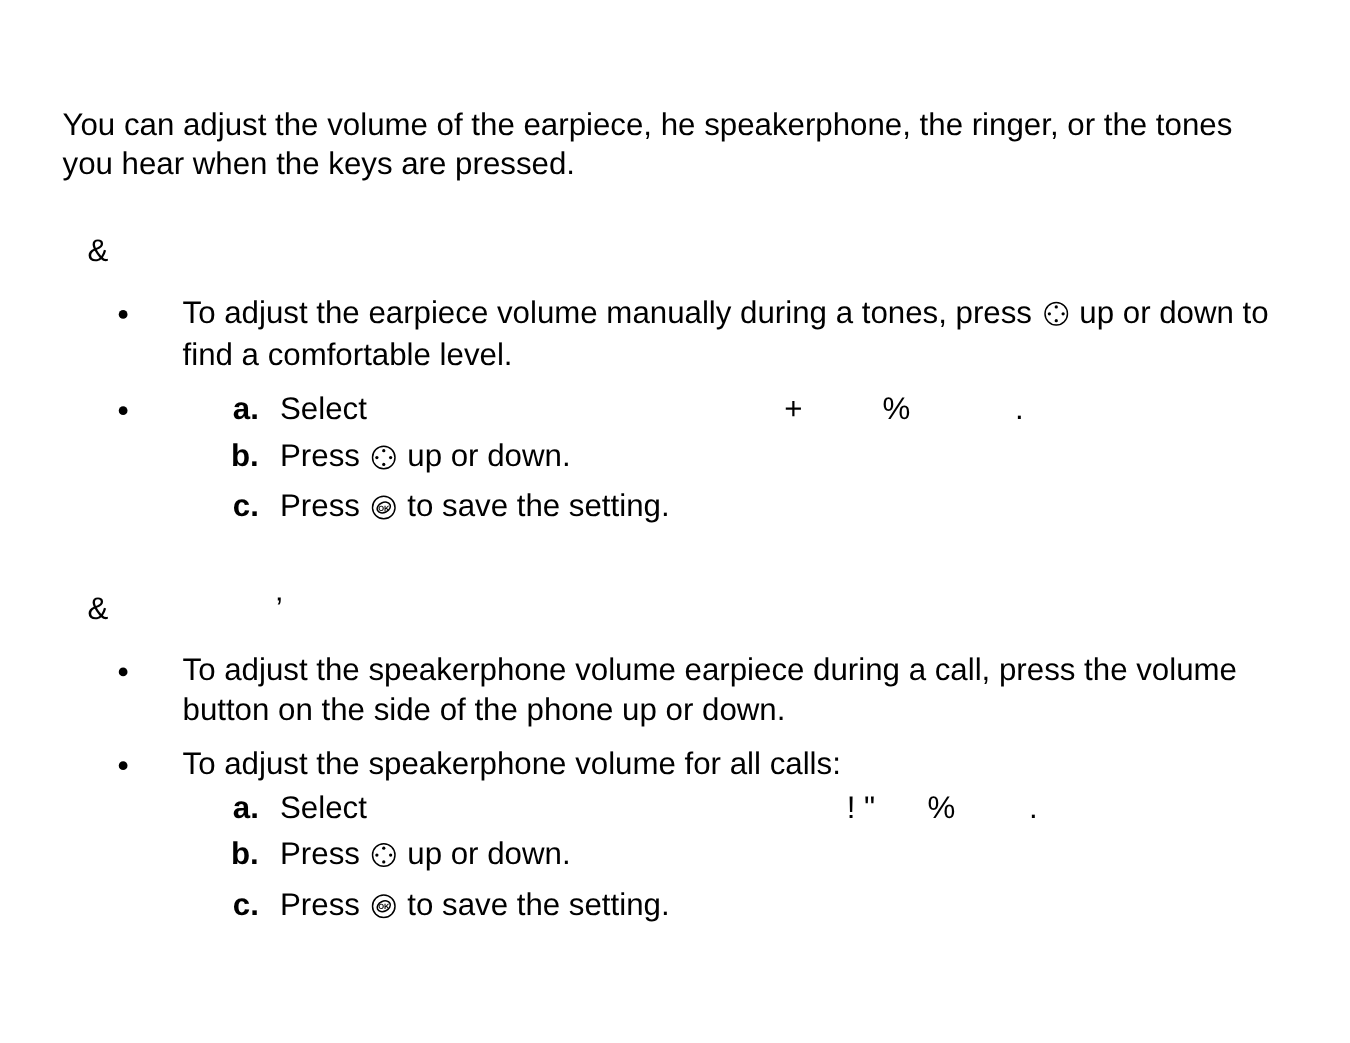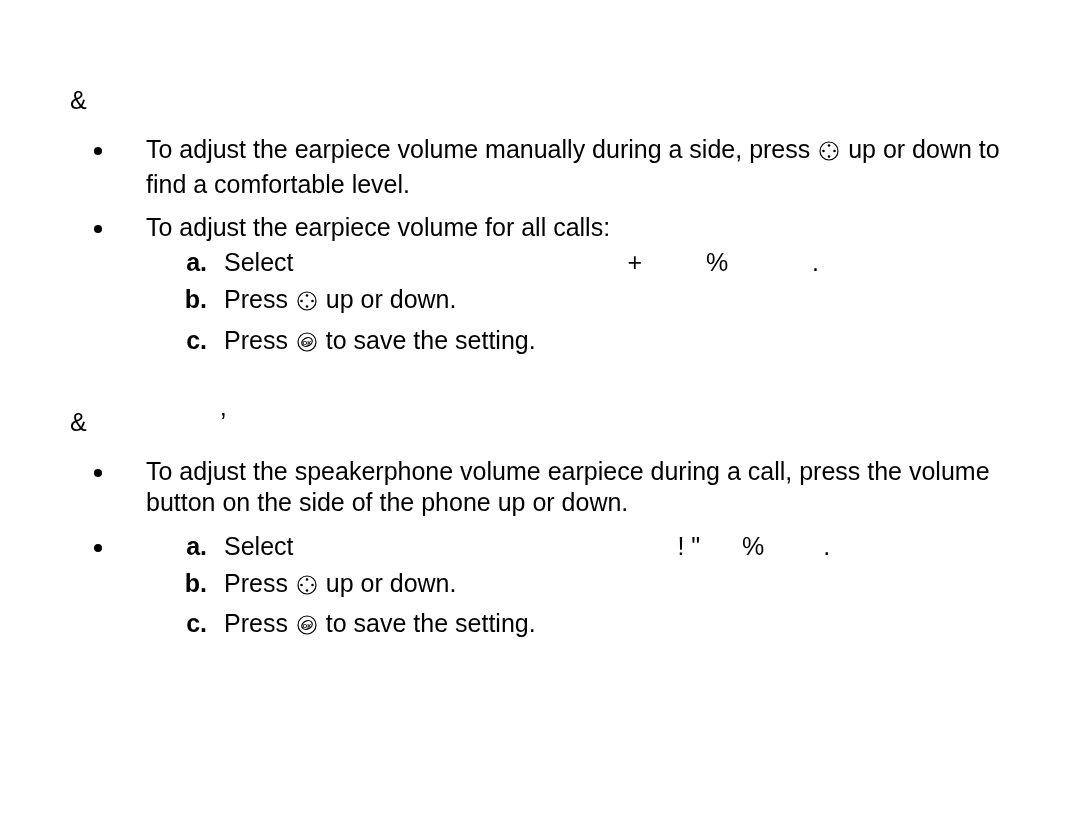--- a/index.html
+++ b/index.html
@@ -67,41 +67,41 @@
     display: flex;
     justify-content: space-between;
     font-size: 22px;
   }
 </style>
 </head>
 <body>
 
 <div class="page">
 
+  <div class="intro">You can adjust the volume of the earpiece, he speakerphone, the ringer, or the tones you hear when the keys are pressed.</div>
 
   <div class="amp-row">
     <span>&amp;</span>
   </div>
 
   <ul class="bullets">
     <li>
-      <span>To adjust the earpiece volume manually during a side, press </span>
+      <span>To adjust the earpiece volume manually during a tones, press </span>
       <span class="icon">
         <svg width="20" height="20" viewBox="0 0 20 20">
           <circle cx="10" cy="10" r="9" fill="none" stroke="#000" stroke-width="1.2"></circle>
           <circle cx="10" cy="4.5" r="1.3" fill="#000"></circle>
           <circle cx="10" cy="15.5" r="1.3" fill="#000"></circle>
           <circle cx="4.5" cy="10" r="1.3" fill="#000"></circle>
           <circle cx="15.5" cy="10" r="1.3" fill="#000"></circle>
         </svg>
       </span>
       <span> up or down to find a comfortable level.</span>
     </li>
     <li>
-      <span>To adjust the earpiece volume for all calls:</span>
       <ol class="letters">
         <li>
           <span>Select</span>
           <span class="gap" style="width:320px"></span>
           <span>+</span>
           <span class="gap" style="width:50px"></span>
           <span>%</span>
           <span class="gap" style="width:70px"></span>
           <span>.</span>
         </li>
@@ -139,20 +139,21 @@
     <span>&amp;</span>
     <span class="gap" style="width:120px"></span>
     <span>’</span>
   </div>
 
   <ul class="bullets">
     <li>
       <span>To adjust the speakerphone volume earpiece during a call, press the volume button on the side of the phone up or down.</span>
     </li>
     <li>
+      <span>To adjust the speakerphone volume for all calls:</span>
       <ol class="letters">
         <li>
           <span>Select</span>
           <span class="gap" style="width:370px"></span>
           <span>!  "</span>
           <span class="gap" style="width:28px"></span>
           <span>%</span>
           <span class="gap" style="width:45px"></span>
           <span>.</span>
         </li>

